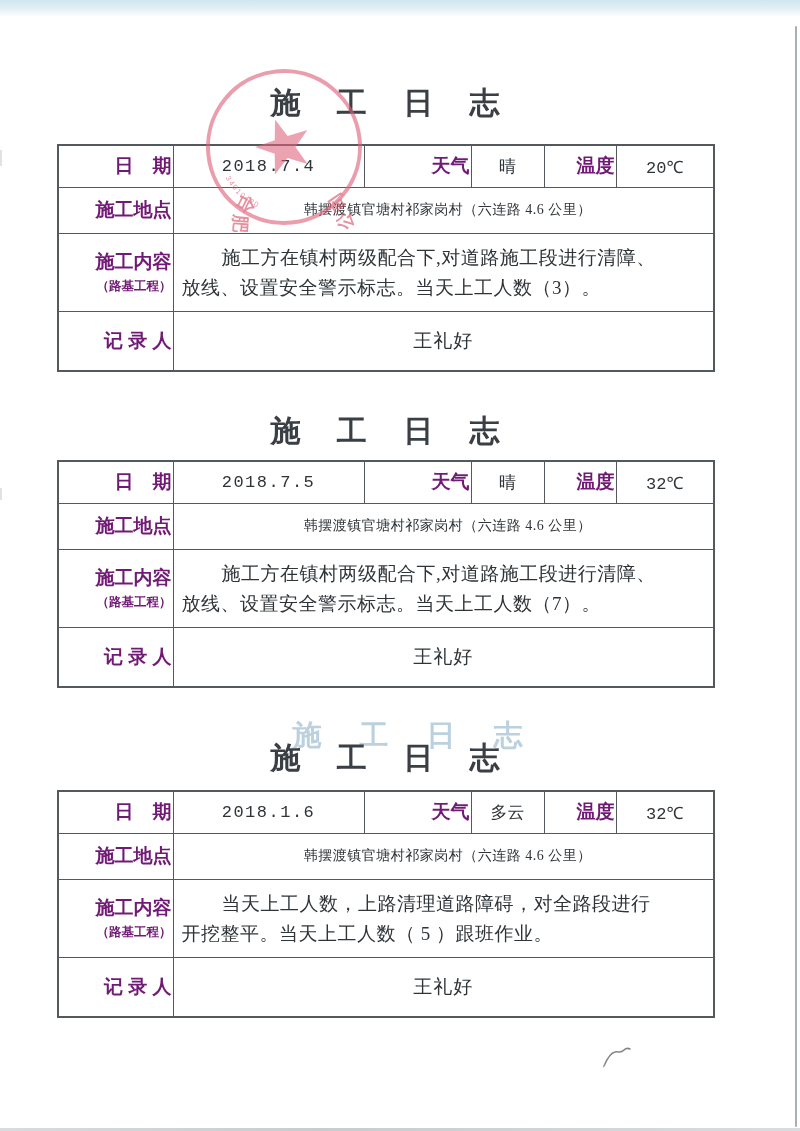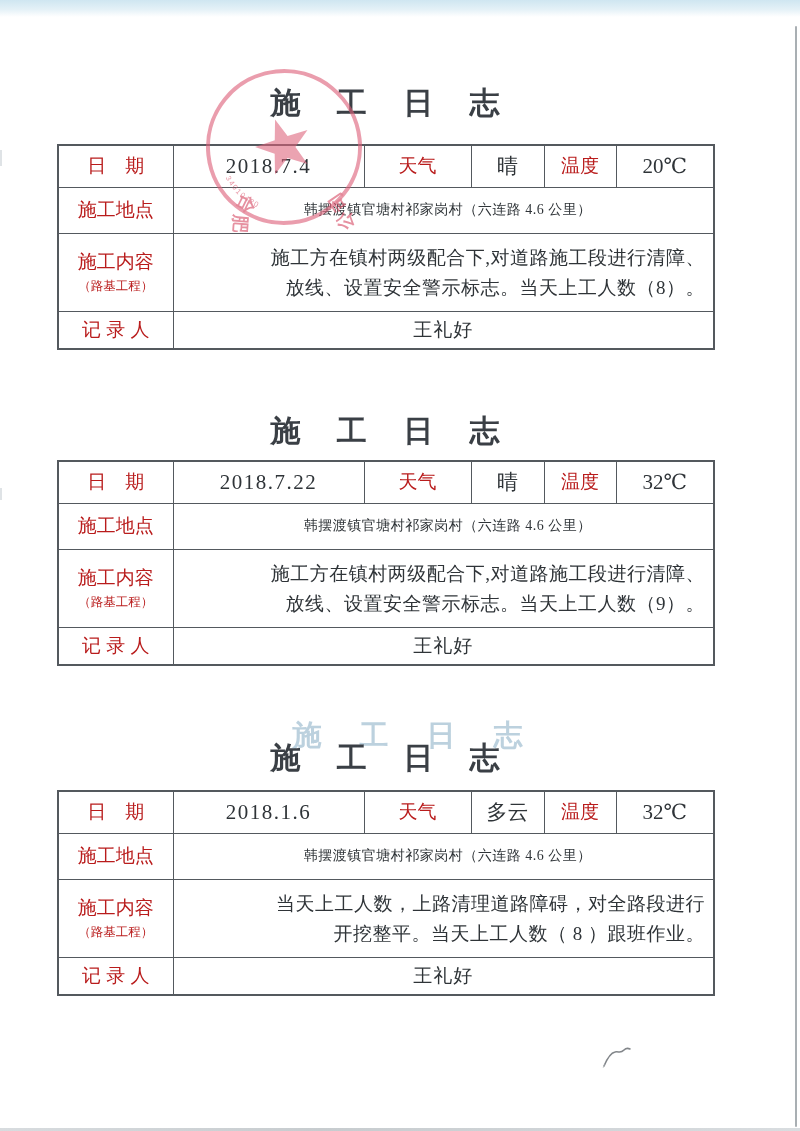--- a/index.html
+++ b/index.html
@@ -33,30 +33,30 @@
     padding-left:14px;color:#3a3f45;height:34px;line-height:34px;
     font-family:"Liberation Sans","DejaVu Sans",sans-serif;
   }
   .s1 .tbl{margin-top:24px;} .s2 .tbl{margin-top:12px;} .s3 .tbl{margin-top:15px;}
 
   table.tbl{
     border-collapse:collapse;table-layout:fixed;width:656px;
     border:2px solid #54595e;
   }
   .tbl td{border:1px solid #54595e;overflow:hidden;}
-  .r1{height:42px;} .r2{height:46px;} .r3{height:78px;} .r4{height:38px;}
+  .r1{height:42px;} .r2{height:46px;} .r3{height:78px;} .r4{height:60px;}
 
   .lab{
     font-family:"Liberation Sans","DejaVu Sans",sans-serif;
-    font-size:19px;color:#b91c1c;text-align:center;font-weight:400;
-  }
-  .val{font-size:21px;text-align:center;color:#2f3438;}
+    font-size:19px;color:#701a75;text-align:right;font-weight:700;
+  }
+  .val{font-size:17px;text-align:center;color:#2f3438;font-family:Liberation Mono, monospace;}
   .date{letter-spacing:1.5px;}
   .loc{font-size:14px;text-align:center;padding-left:10px;letter-spacing:.5px;}
-  .contentcell{padding:6px 8px 4px 8px;vertical-align:middle;text-align:right;}
+  .contentcell{padding:6px 8px 4px 8px;vertical-align:middle;}
   .cline{font-size:19px;line-height:30px;letter-spacing:.5px;}
   .cline.first{text-indent:2.1em;}
   .sub{display:block;font-size:12.5px;margin-top:3px;}
   .rec{font-size:19px;text-align:center;letter-spacing:1px;}
 
   .ghost-title{
     position:absolute;left:73px;width:656px;top:719px;
     text-align:center;font-size:29px;font-weight:700;letter-spacing:15px;padding-left:14px;
     color:rgba(143,178,200,.6);height:32px;line-height:32px;
     font-family:"Liberation Sans","DejaVu Sans",sans-serif;
@@ -100,21 +100,21 @@
       <td class="lab">施工地点</td>
       <td class="loc" colspan="5">韩摆渡镇官塘村祁家岗村（六连路 4.6 公里）</td>
     </tr>
     <tr class="r3">
       <td class="lab">
         <span>施工内容</span>
         <span class="sub">（路基工程）</span>
       </td>
       <td class="contentcell" colspan="5">
         <div class="cline first">施工方在镇村两级配合下,对道路施工段进行清障、</div>
-        <div class="cline">放线、设置安全警示标志。当天上工人数（8）。</div>
+        <div class="cline">放线、设置安全警示标志。当天上工人数（3）。</div>
       </td>
     </tr>
     <tr class="r4">
       <td class="lab">记 录 人</td>
       <td class="rec" colspan="5">王礼好</td>
     </tr>
   </tbody>
     </table>
 </section>
 
@@ -125,38 +125,38 @@
         <col style="width:115px">
         <col style="width:191px">
         <col style="width:107px">
         <col style="width:73px">
         <col style="width:72px">
         <col style="width:98px">
       </colgroup>
     <tbody>
         <tr class="r1">
       <td class="lab">日　期</td>
-      <td class="val date">2018.7.22</td>
+      <td class="val date">2018.7.5</td>
       <td class="lab">天气</td>
       <td class="val">晴</td>
       <td class="lab">温度</td>
       <td class="val">32℃</td>
     </tr>
     <tr class="r2">
       <td class="lab">施工地点</td>
       <td class="loc" colspan="5">韩摆渡镇官塘村祁家岗村（六连路 4.6 公里）</td>
     </tr>
     <tr class="r3">
       <td class="lab">
         <span>施工内容</span>
         <span class="sub">（路基工程）</span>
       </td>
       <td class="contentcell" colspan="5">
         <div class="cline first">施工方在镇村两级配合下,对道路施工段进行清障、</div>
-        <div class="cline">放线、设置安全警示标志。当天上工人数（9）。</div>
+        <div class="cline">放线、设置安全警示标志。当天上工人数（7）。</div>
       </td>
     </tr>
     <tr class="r4">
       <td class="lab">记 录 人</td>
       <td class="rec" colspan="5">王礼好</td>
     </tr>
   </tbody>
     </table>
 </section>
 
@@ -184,21 +184,21 @@
       <td class="lab">施工地点</td>
       <td class="loc" colspan="5">韩摆渡镇官塘村祁家岗村（六连路 4.6 公里）</td>
     </tr>
     <tr class="r3">
       <td class="lab">
         <span>施工内容</span>
         <span class="sub">（路基工程）</span>
       </td>
       <td class="contentcell" colspan="5">
         <div class="cline first">当天上工人数，上路清理道路障碍，对全路段进行</div>
-        <div class="cline">开挖整平。当天上工人数（ 8 ）跟班作业。</div>
+        <div class="cline">开挖整平。当天上工人数（ 5 ）跟班作业。</div>
       </td>
     </tr>
     <tr class="r4">
       <td class="lab">记 录 人</td>
       <td class="rec" colspan="5">王礼好</td>
     </tr>
   </tbody>
     </table>
 </section>
 

